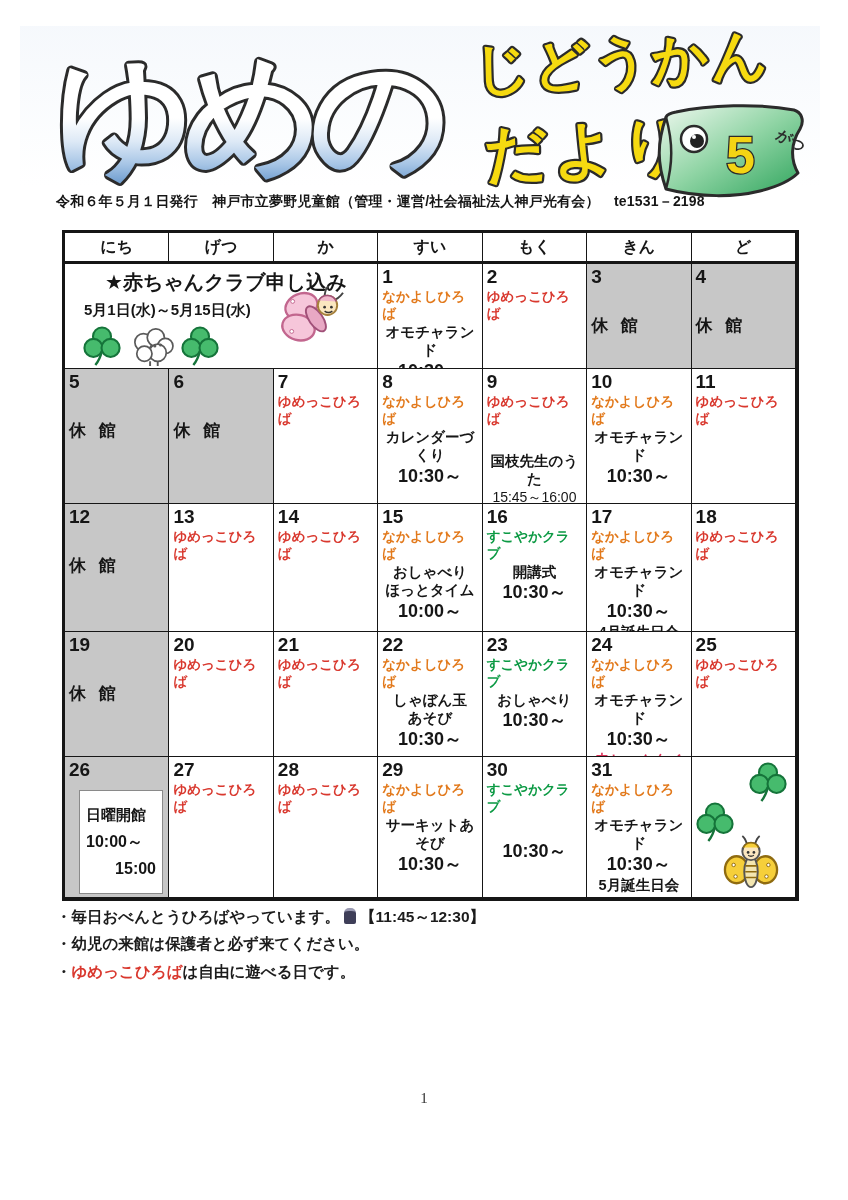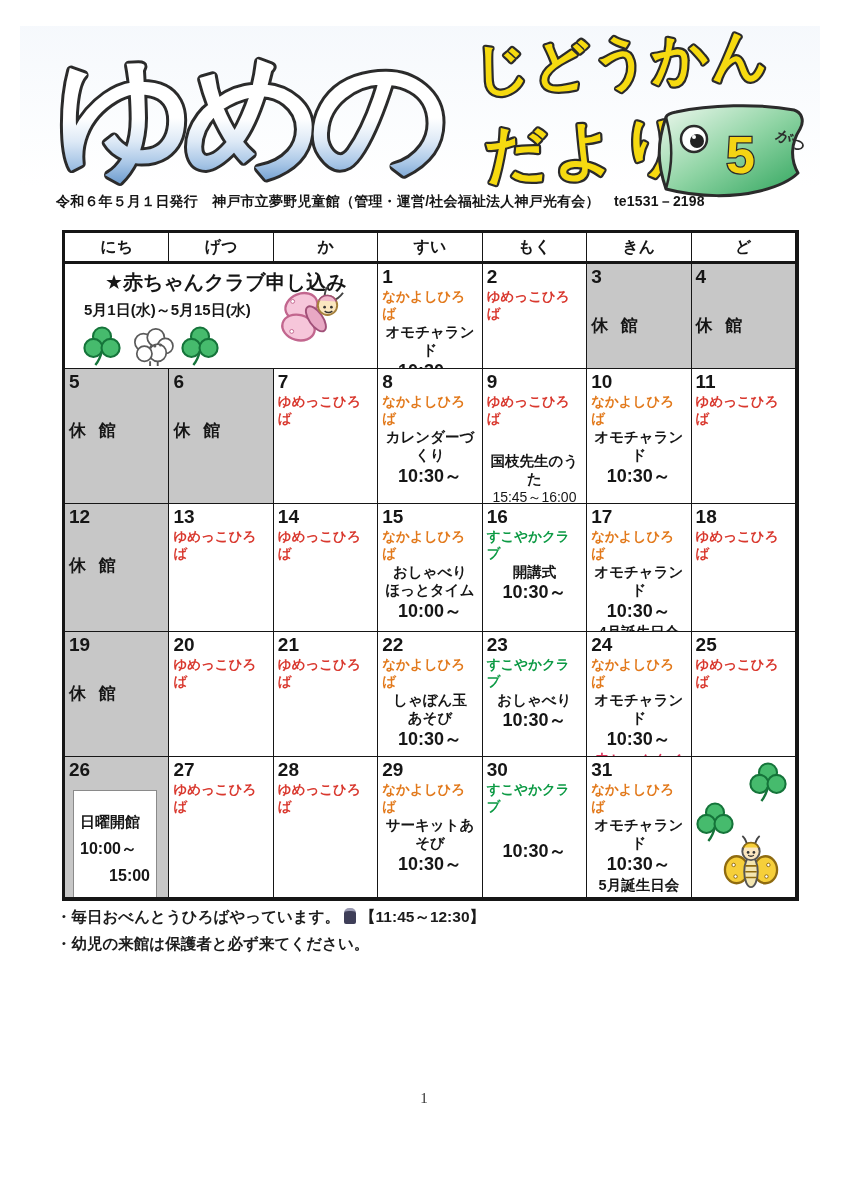--- a/index.html
+++ b/index.html
@@ -35,21 +35,21 @@
   .ann-sub{font-weight:bold;font-size:15px;margin:5px 0 0 12px;}
   .draw{position:absolute;line-height:0;}
   .ann-d0{right:30px;top:20px;}
   .ann-d1{left:18px;bottom:1px;}
   .ann-d2{left:64px;bottom:1px;}
   .ann-d3{left:116px;bottom:1px;}
   .end-d0{right:8px;top:4px;}
   .end-d1{left:4px;top:44px;}
   .end-d2{right:16px;bottom:6px;}
 
-  .sbox{background:#fff;border:1px solid #8a8a8a;width:84px;margin:9px 0 0 4px;padding:18px 6px;box-sizing:border-box;}
+  .sbox{background:#fff;border:1px solid #8a8a8a;width:84px;margin:9px 0 0 10px;padding:11px 6px;box-sizing:border-box;}
   .sline{font-weight:bold;line-height:1.7;}
   .sline0{font-size:15px;}
   .sline1{font-size:16px;}
   .sline2{font-size:16px;text-align:right;}
 
   
   .notes{position:absolute;left:56px;top:903px;width:760px;}
   .note{font-size:15.5px;font-weight:600;line-height:27.3px;color:#1c1c1c;}
   .bento{display:inline-block;width:12px;height:13px;background:#3e3e58;border-radius:5px 5px 2px 2px;
         border-top:3px solid #9a9ab2;margin:0 4px;vertical-align:-2px;}
@@ -349,16 +349,17 @@
             <circle cx="47" cy="31" r="1.8" fill="#fff" stroke="#8f6b10"></circle>
             <circle cx="13" cy="43" r="1.8" fill="#fff" stroke="#8f6b10"></circle>
             <circle cx="45" cy="43" r="1.8" fill="#fff" stroke="#8f6b10"></circle>
           </svg></div>
       </div>
     </div>
 
   <div id="notes" class="notes">
       <div class="note"><span>・毎日おべんとうひろばやっています。</span><div class="bento"></div><span>【11:45～12:30】</span></div>
       <div class="note"><span>・幼児の来館は保護者と必ず来てください。</span></div>
+      <div class="note"><span>・</span><span style="color: rgb(217, 56, 46);">ゆめっこひろば</span><span>は自由に遊べる日です。</span></div>
     </div>
 
   <div class="pagenum">1</div>
 </div>
 
 </body></html>

